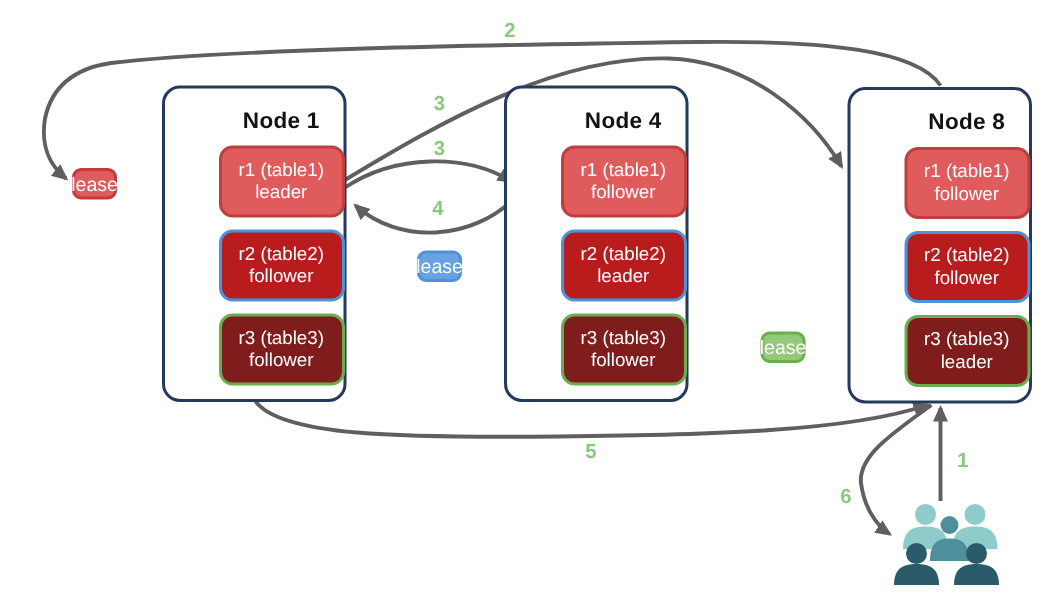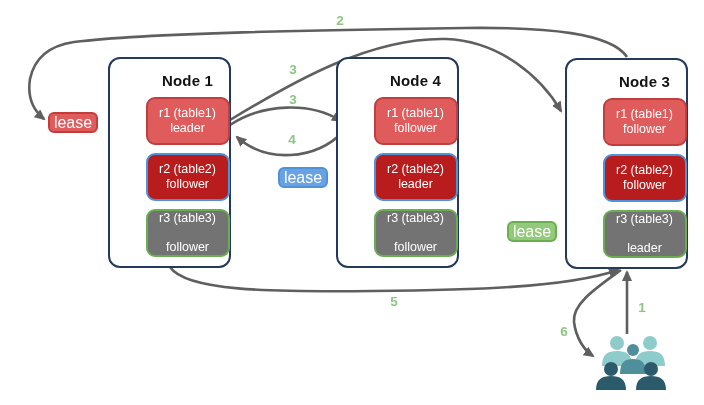--- a/index.html
+++ b/index.html
@@ -14,25 +14,25 @@
     display:flex;flex-direction:column;align-items:center;padding-top:13px;padding-left:36px;
   }
   .node-title{font-size:15px;font-weight:bold;color:#121212;margin-bottom:8px;letter-spacing:.2px;}
   .replica{
     width:84px;height:48px;border-radius:9px;box-sizing:border-box;border:2px solid;
     display:flex;flex-direction:column;align-items:center;justify-content:center;
     color:#ffffff;font-size:12.5px;line-height:1.22;margin-bottom:8px;text-align:center;
   }
   .replica.red{background:#e05c5c;border-color:#bf3e3e;}
   .replica.blue{background:#b91c1c;border-color:#4e92da;}
-  .replica.green{background:#737373;border-color:#6bae52;justify-content:space-between;}
+  .replica.green{background:#7f1d1d;border-color:#6bae52;}
   
   .lease{
-    position:absolute;width:50px;height:21px;border-radius:6px;box-sizing:border-box;border:2px solid;
-    display:flex;align-items:center;justify-content:center;color:#fff;font-size:16px;
+    position:absolute;width:30px;height:21px;border-radius:6px;box-sizing:border-box;border:2px solid;
+    display:flex;align-items:center;justify-content:center;color:#fff;font-size:13px;
   }
   .lease.red{background:#e05c5c;border-color:#c43b3b;}
   .lease.blue{background:#68a2e2;border-color:#4e92da;}
   .lease.green{background:#92c97a;border-color:#6bae52;}
   
   .step{
     position:absolute;transform:translate(-50%,-50%);
     color:#8bc87f;font-size:13.5px;font-weight:bold;
   }
   .arrows{position:absolute;left:0;top:0;pointer-events:none;}
@@ -85,21 +85,21 @@
       <span>r2 (table2)</span>
       <span>leader</span>
     </div>
     <div class="replica green">
       <span>r3 (table3)</span>
       <span>follower</span>
     </div>
   </div>
 
   <div class="node" style="left:565px;top:58px;">
-    <div class="node-title">Node 3</div>
+    <div class="node-title">Node 8</div>
     <div class="replica red">
       <span>r1 (table1)</span>
       <span>follower</span>
     </div>
     <div class="replica blue">
       <span>r2 (table2)</span>
       <span>follower</span>
     </div>
     <div class="replica green">
       <span>r3 (table3)</span>

